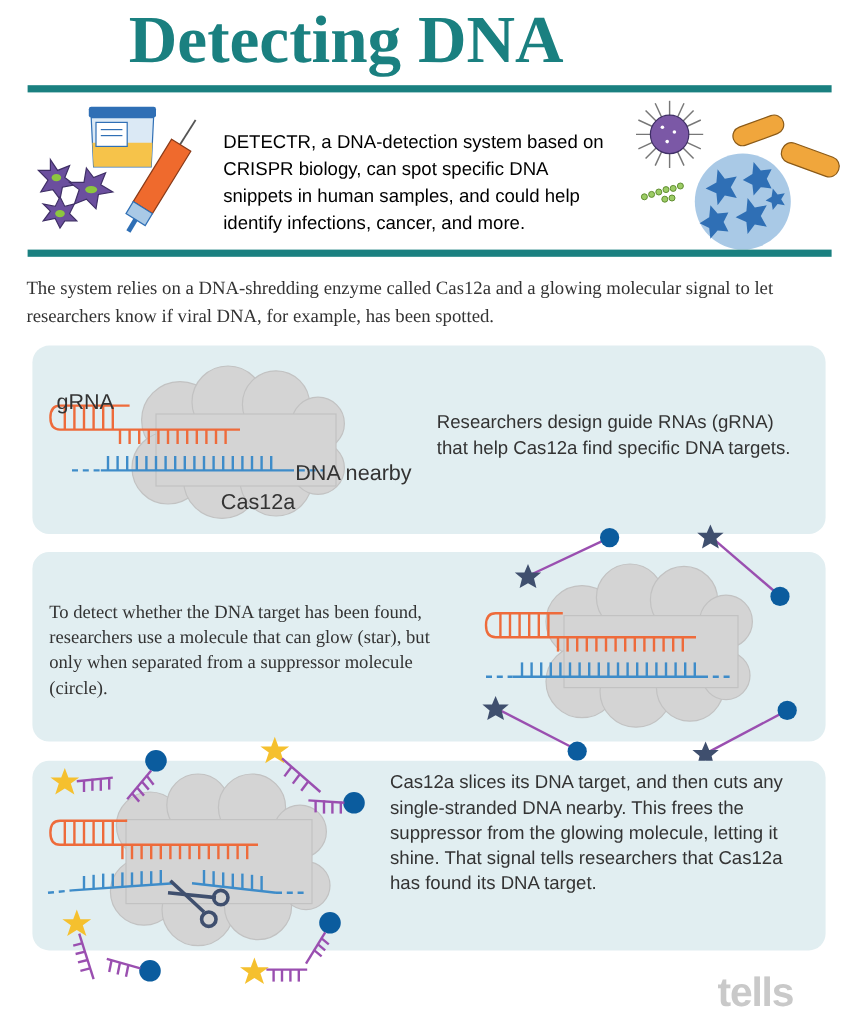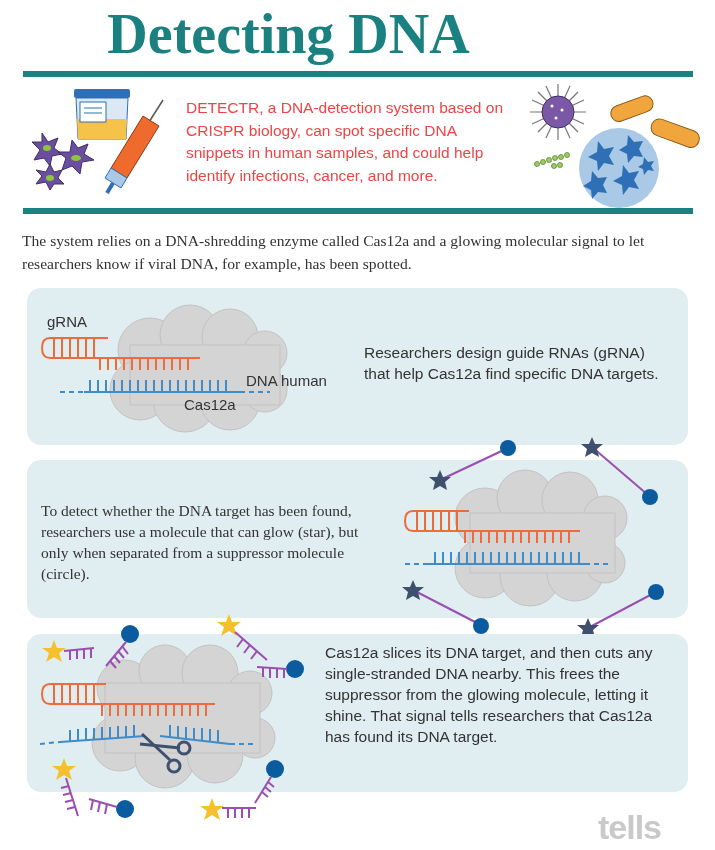--- a/index.html
+++ b/index.html
@@ -1,23 +1,23 @@
 <!DOCTYPE html>
 <html><head>
 <meta charset="utf-8">
 <style>
   html, body { margin:0; padding:0; }
   body { width:715px; height:850px; background:#ffffff; position:relative; overflow:hidden; font-family:"Liberation Sans", sans-serif; color:#333; }
   .title { position:absolute; left:0; top:2px; width:577px; text-align:center; font-family:"Liberation Serif", serif; font-size:56px; font-weight:bold; color:#1a8080; letter-spacing:0px; line-height:64px; }
   .rule { position:absolute; left:23px; width:670px; height:6px; background:#1a8080; }
-  .intro-text { position:absolute; left:186px; top:97px; width:330px; font-size:15.5px; line-height:22.5px; color:#ef4444; }
+  .intro-text { position:absolute; left:186px; top:108px; width:330px; font-size:15.5px; line-height:22.5px; color:#000000; }
   .lead-text { position:absolute; left:22px; top:229px; width:680px; font-size:15.6px; line-height:23px; color:#333;font-family:Liberation Serif, serif; }
   .panel { position:absolute; left:27px; width:661px; background:#e1eef1; border-radius:14px; }
   .panel-text { position:absolute; font-size:15.5px; line-height:21px; color:#333; }
-  .lbl { position:absolute; font-size:15px; color:#333; }
+  .lbl { position:absolute; font-size:18px; color:#333;margin-top:12px; }
   svg { position:absolute; overflow:visible; }
   .logo { position:absolute; left:598px; top:808px; font-size:34px; font-weight:bold; color:#c9c9c9; letter-spacing:-1px; }
 </style>
 </head>
 <body>
 
 <div class="title">Detecting DNA</div>
 <div class="rule" style="top:71px;"></div>
 
 <svg width="70" height="60" style="left:32px;top:128px;">
@@ -158,21 +158,21 @@
       <line x1="118" y1="5" x2="118" y2="17"></line>
       <line x1="126" y1="5" x2="126" y2="17"></line>
       <line x1="134" y1="5" x2="134" y2="17"></line>
       <line x1="142" y1="5" x2="142" y2="17"></line>
       <line x1="150" y1="5" x2="150" y2="17"></line>
       <line x1="158" y1="5" x2="158" y2="17"></line>
       <line x1="166" y1="5" x2="166" y2="17"></line>
   </g>
 </svg>
 <div class="lbl" style="left:47px;top:313px;">gRNA</div>
-<div class="lbl" style="left:246px;top:372px;">DNA human</div>
+<div class="lbl" style="left:246px;top:372px;">DNA nearby</div>
 <div class="lbl" style="left:184px;top:396px;">Cas12a</div>
 <div class="panel-text" style="left:364px;top:342px;width:300px;">Researchers design guide RNAs (gRNA) that help Cas12a find specific DNA targets.</div>
 
 <div class="panel" style="top:460px;height:158px;"></div>
 <div class="panel-text" style="left:41px;top:500px;width:340px;font-family:Liberation Serif, serif;">To detect whether the DNA target has been found, researchers use a molecule that can glow (star), but only when separated from a suppressor molecule (circle).</div>
 <svg width="200" height="130" style="left:445px;top:468px;">
   <g fill="#d4d4d4" stroke="#c2c2c2">
     <circle cx="40" cy="50" r="30"></circle>
       <circle cx="80" cy="30" r="28"></circle>
       <circle cx="125" cy="32" r="28"></circle>

